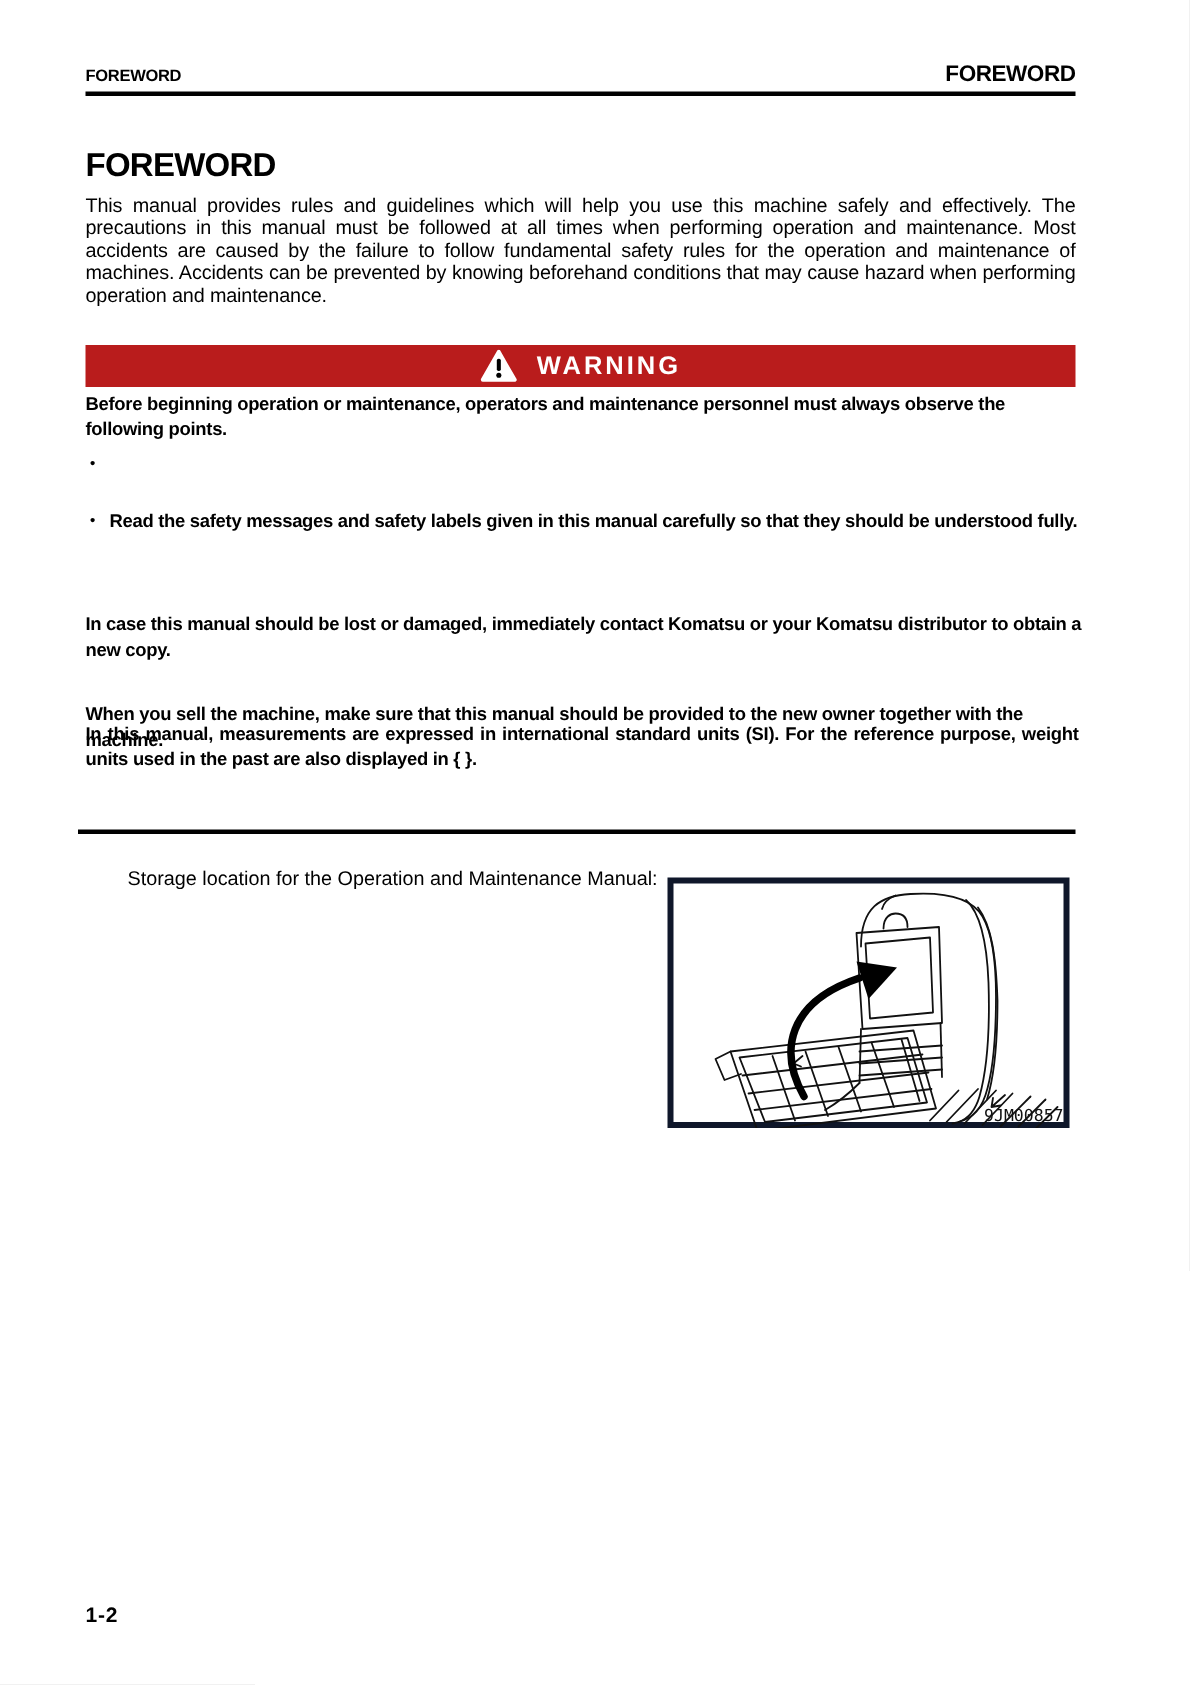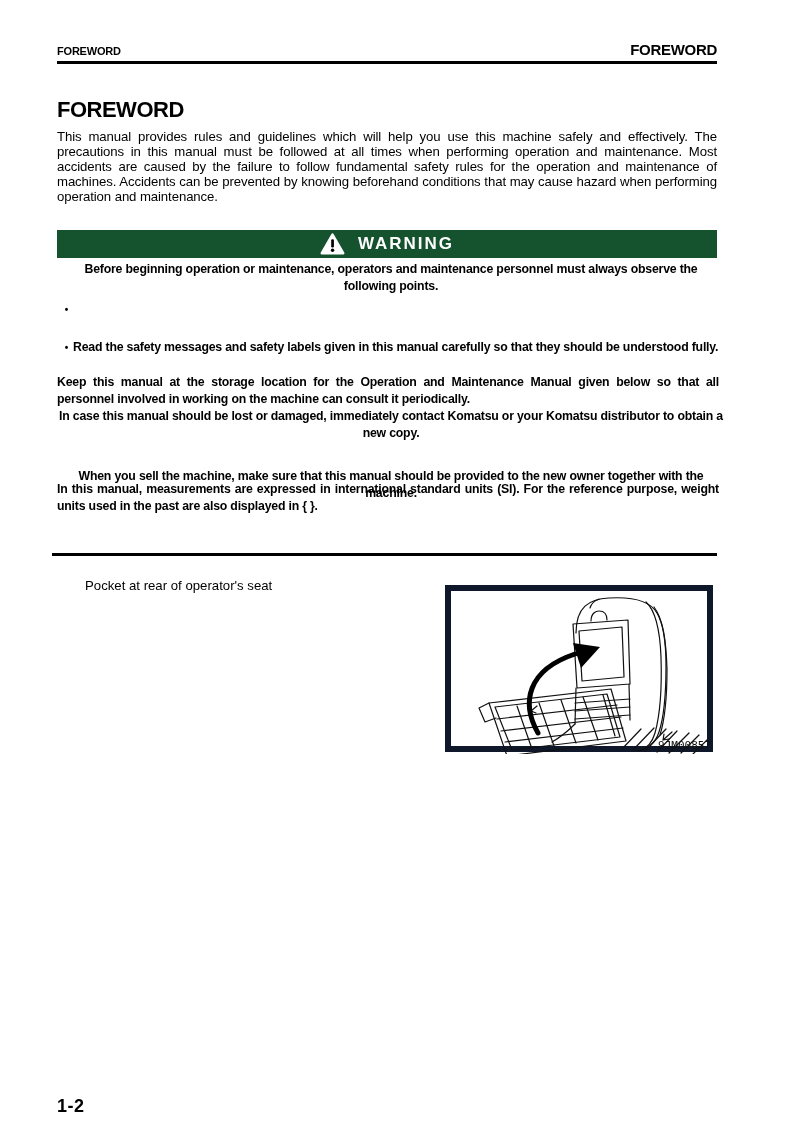--- a/index.html
+++ b/index.html
@@ -14,43 +14,43 @@
   }
   .abs{position:absolute;}
   
   .hdr-left{left:57px;top:45px;font-size:11px;font-weight:bold;letter-spacing:-0.2px;}
   .hdr-right{right:76px;top:41px;font-size:15px;font-weight:bold;letter-spacing:-0.3px;}
   .hdr-rule{left:57px;top:61px;width:660px;height:3px;background:#000;}
   
   .title{left:57px;top:97px;font-size:22px;font-weight:bold;letter-spacing:-0.5px;margin:0;}
   .intro{left:57px;top:129px;width:660px;font-size:13.2px;line-height:15px;text-align:justify;margin:0;letter-spacing:-0.1px;}
   
-  .warn-banner{left:57px;top:230px;width:660px;height:28px;background:#14532d;
+  .warn-banner{left:57px;top:230px;width:660px;height:28px;background:#b91c1c;
     display:flex;align-items:center;justify-content:center;gap:13px;}
   .warn-label{color:#fff;font-weight:bold;font-size:17px;letter-spacing:2px;}
   .tri{display:inline-flex;line-height:0;}
   
-  .b{font-weight:bold;font-size:12.3px;line-height:17px;letter-spacing:-0.2px;margin:0;text-align:center;}
+  .b{font-weight:bold;font-size:12.3px;line-height:17px;letter-spacing:-0.2px;margin:0;}
   .lead{left:57px;top:261px;width:668px;}
   .bullet{left:60px;width:662px;display:flex;}
   .bullet .bmark{font-size:10px;line-height:17px;width:13px;flex:0 0 13px;}
   .p0{left:57px;top:374px;width:662px;text-align:justify;}
   .p1{left:57px;top:408px;width:668px;}
   .p2{left:57px;top:468px;width:668px;}
   .p3{left:57px;top:481px;width:662px;text-align:justify;}
   
   .watermark{left:172px;top:257px;font-size:31px;color:rgba(110,110,110,0.72);
     letter-spacing:0.5px;white-space:nowrap;z-index:5;}
   
   .mid-rule{left:52px;top:553px;width:665px;height:3px;background:#000;}
   
   .caption{left:85px;top:576px;width:358px;font-size:13.2px;line-height:20px;}
-  .figure-box{left:445px;top:585px;width:268px;height:167px;border:6px solid #0f172a;box-sizing:border-box;text-align:right;}
+  .figure-box{left:445px;top:585px;width:268px;height:167px;border:4px solid #0f172a;box-sizing:border-box;text-align:right;}
   
-  .footer{left:57px;top:1096px;font-size:18px;font-weight:bold;letter-spacing:0.5px;}
+  .footer{left:57px;top:1068px;font-size:14px;font-weight:bold;letter-spacing:0.5px;}
 </style>
 </head>
 <body>
 
 <div class="page">
 
   <div class="abs hdr-left">FOREWORD</div>
   <div class="abs hdr-right">FOREWORD</div>
   <div class="abs hdr-rule"></div>
 
@@ -73,29 +73,28 @@
 
 
   <div class="abs b bullet" style="top:301px;">
     <span class="bmark">•</span>
   </div>
   <div class="abs b bullet" style="top:339px;">
     <span class="bmark">•</span>
     <span>Read the safety messages and safety labels given in this manual carefully so that they should be understood fully.</span>
   </div>
 
-  <p class="abs b p0">Keep this manual at the storage location for the Operation and Maintenance Manual given below so that all personnel involved in working on the machine can consult it periodically.</p>
   <p class="abs b p1">In case this manual should be lost or damaged, immediately contact Komatsu or your Komatsu distributor to obtain a new copy.</p>
   <p class="abs b p2">When you sell the machine, make sure that this manual should be provided to the new owner together with the machine.</p>
   <p class="abs b p3">In this manual, measurements are expressed in international standard units (SI). For the reference purpose, weight units used in the past are also displayed in { }.</p>
 
   <div class="abs mid-rule"></div>
 
   <div class="abs caption">
-    <div>Pocket at rear of operator's seat</div>
+    <div>Storage location for the Operation and Maintenance Manual:</div>
   </div>
 
   <div class="abs figure-box">
     <svg width="264" height="163" viewBox="0 0 264 163">
       <g fill="none" stroke="#111" stroke-width="1.2" stroke-linecap="round" stroke-linejoin="round">
 
         <path d="M125,42 C125,16 138,8 158,7 C183,5.5 199,10 206,22 C213,34 215,52 215,75 C215,102 213,126 208,141 C204,153 197,158 186,160"></path>
         <path d="M195,11 C205,20 209,40 210,66 C211,97 209,124 204,142 C201,152 196,157 190,159"></path>
         <path d="M203,16 C212,28 215,48 216,78 C216,104 214,128 209,144"></path>
         <path d="M148,8 C143,10 140,13 139,17"></path>

